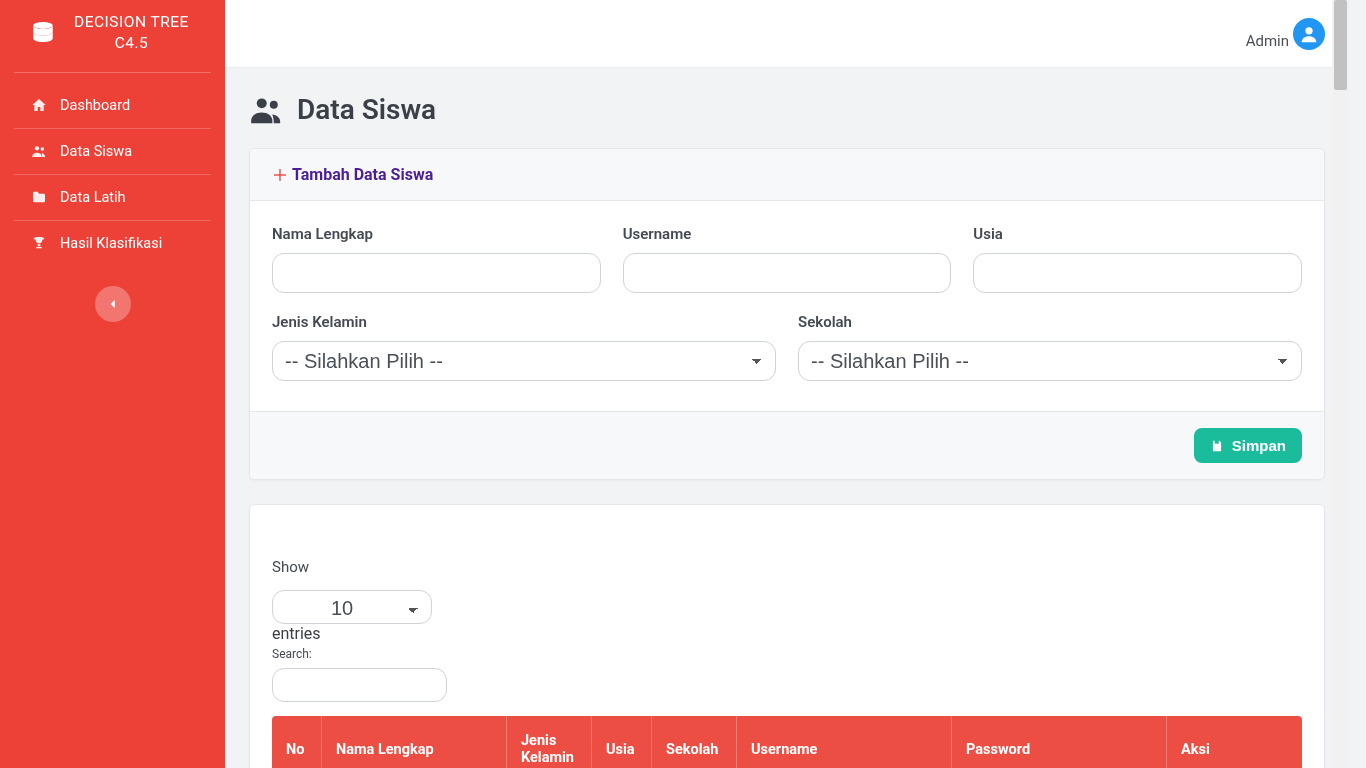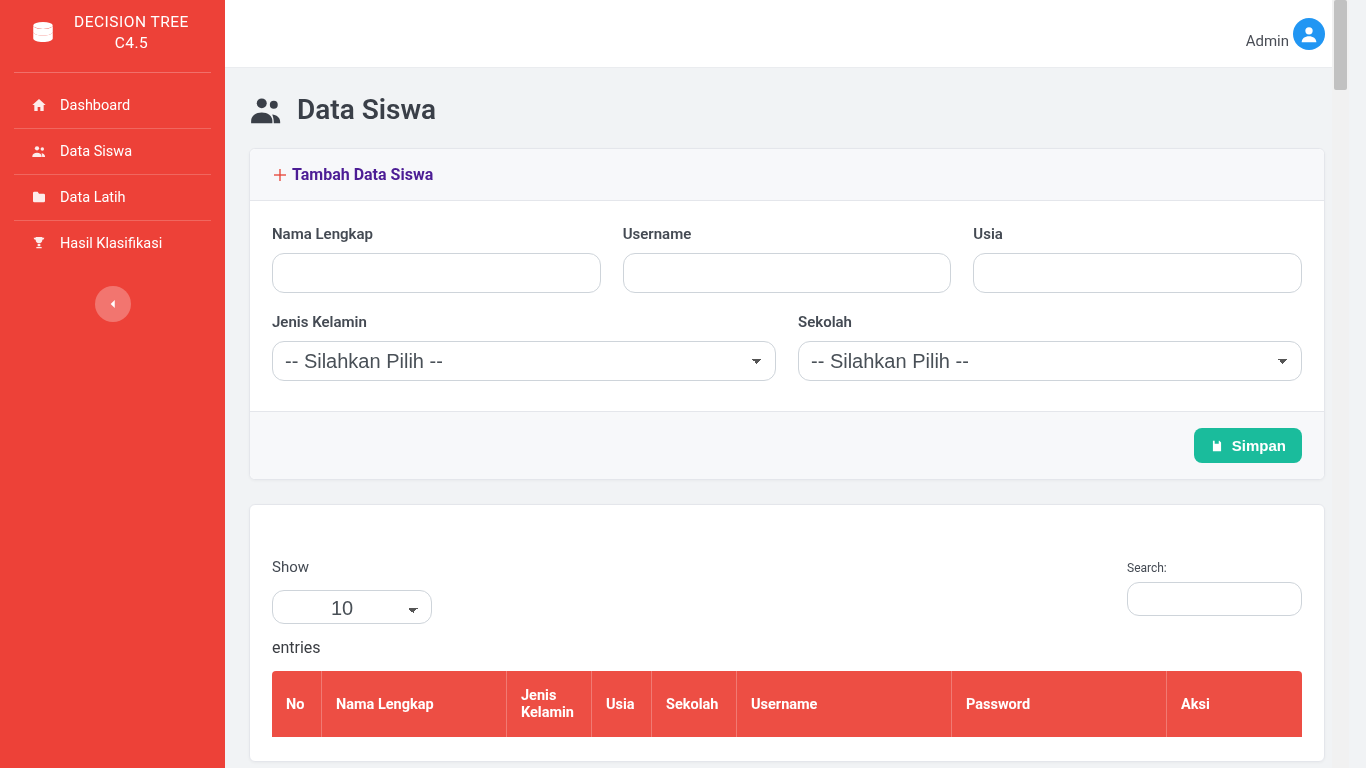--- a/index.html
+++ b/index.html
@@ -59,24 +59,24 @@
 .form-label { font-weight: 600; color: #444a53; font-size: 15px; }
 .form-control, .form-select {
   height: 40px; border: 1px solid #ced4da; border-radius: 12px; padding: 6px 12px;
   font-size: 20px; background: #fff; color: #495057;
 }
 .form-select { appearance: none; background-image: linear-gradient(45deg, transparent 50%, #555 50%), linear-gradient(135deg, #555 50%, transparent 50%); background-position: calc(100% - 18px) 17px, calc(100% - 13px) 17px; background-size: 5px 5px, 5px 5px; background-repeat: no-repeat; padding-right: 32px; }
 
 .btn { display: inline-flex; align-items: center; gap: 8px; padding: 9px 16px; border: none; border-radius: 8px; font-size: 15px; font-weight: 600; cursor: pointer; }
 .btn-success { background: #1abc9c; color: #fff; }
 
-.dt-controls { display: flex; justify-content: space-between; align-items: flex-start; margin-bottom: 14px; }
+.dt-controls { display: flex; justify-content: space-between; align-items: flex-start; margin-bottom: 14px; flex-direction: column; }
 .dt-length label { color: #444a53; font-size: 15px; }
 .dt-length .form-select { height: 34px; width: 160px; display: block; margin-top: 14px; text-align: center; }
-.dt-length .after { display: block; margin-top: 14px; }
+.dt-length .after { display: block; margin-top: 0; }
 .dt-search label { color: #444a53; font-size: 12px; }
 .dt-search .form-control { height: 34px; width: 175px; display: block; margin-top: 6px; }
 
 .table { width: 100%; border-collapse: separate; border-spacing: 0; }
 .table thead th {
   background: #ed4e44; color: #fff; font-weight: 700; font-size: 14.5px; text-align: left;
   padding: 16px 14px; border-right: 1px solid rgba(255,255,255,.25);
 }
 .table thead th:first-child { border-top-left-radius: 4px; }
 .table thead th:last-child { border-right: none; border-top-right-radius: 4px; }

